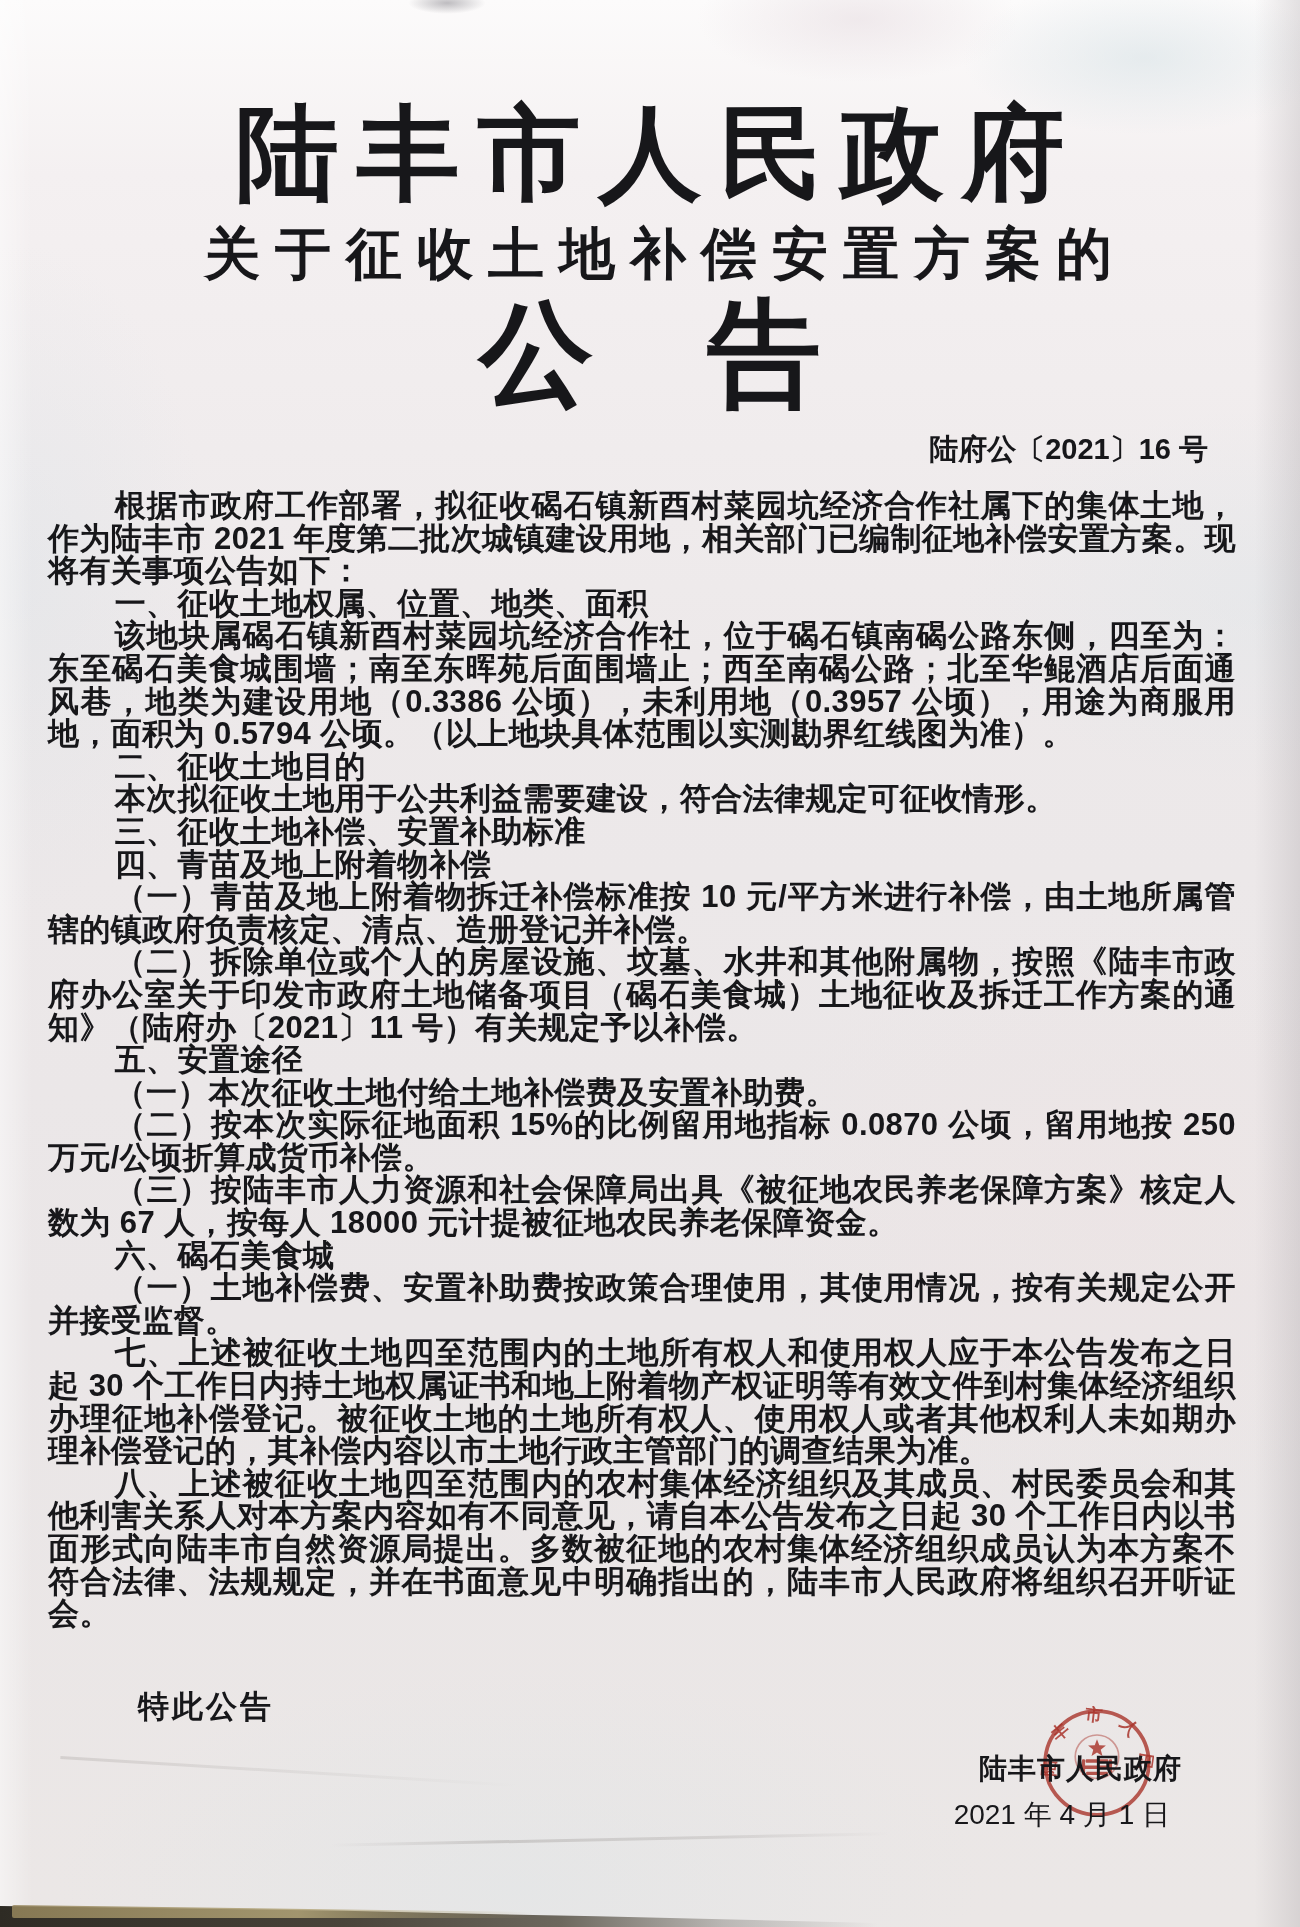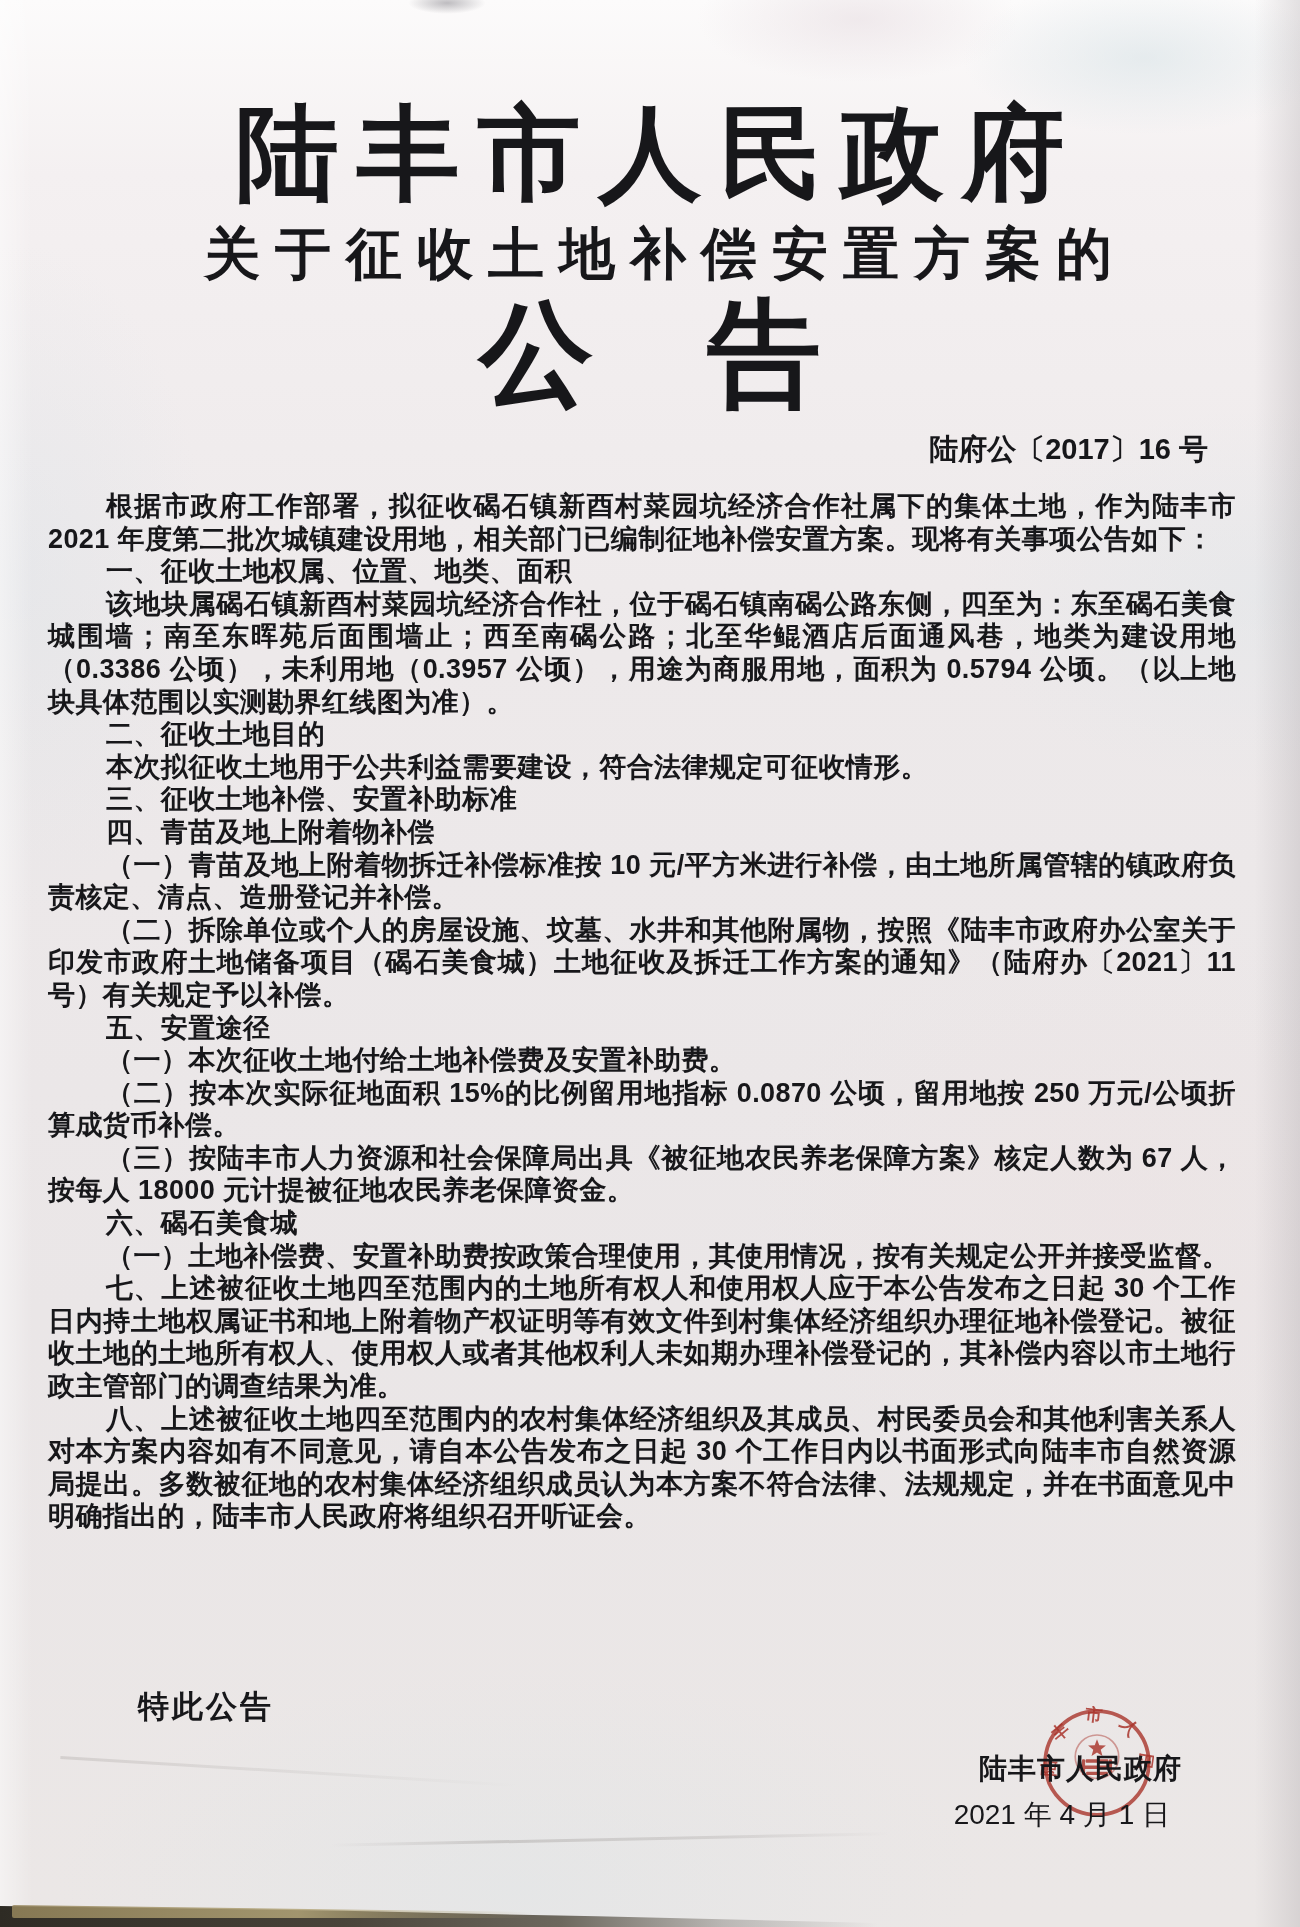--- a/index.html
+++ b/index.html
@@ -58,21 +58,21 @@
     margin-top:8px;font-family:"Liberation Serif",serif;font-weight:900;
     font-size:114px;line-height:122px;
   }
   .docno{
     margin-top:16px;text-align:right;padding-right:92px;
     font-size:29px;line-height:34px;font-weight:700;
   }
 
   .doc-body{
     margin:24px 64px 0 48px;
-    font-size:27px;line-height:32.6px;letter-spacing:.4px;
+    font-size:31px;line-height:32.6px;letter-spacing:.4px;
     text-align:justify;font-weight:600;
   }
   .doc-body p{margin:0;text-indent:2.15em;}
   .doc-body p.h{font-weight:800;}
 
   .tehci{position:absolute;left:138px;top:1686px;font-size:31px;font-weight:800;letter-spacing:3px;}
   .issuer{position:absolute;right:118px;top:1750px;font-size:28px;font-weight:700;letter-spacing:1px;z-index:3;}
   .date{position:absolute;right:130px;top:1796px;font-size:28px;font-weight:400;z-index:3;}
 
   .seal{position:absolute;left:1040px;top:1706px;width:114px;height:114px;z-index:2;
@@ -82,21 +82,21 @@
 <body>
 
 <div class="page">
 
   <div class="blob-top"></div>
 
   <header class="header">
     <h1 class="title">陆丰市人民政府</h1>
     <h2 class="subtitle">关于征收土地补偿安置方案的</h2>
     <div class="gonggao">公　告</div>
-    <div class="docno">陆府公〔2017〕16 号</div>
+    <div class="docno">陆府公〔2021〕16 号</div>
   </header>
 
   <main class="doc-body" id="bodyContainer">
       <p class="t">根据市政府工作部署，拟征收碣石镇新酉村菜园坑经济合作社属下的集体土地，作为陆丰市 2021 年度第二批次城镇建设用地，相关部门已编制征地补偿安置方案。现将有关事项公告如下：</p>
       <p class="h">一、征收土地权属、位置、地类、面积</p>
       <p class="t">该地块属碣石镇新酉村菜园坑经济合作社，位于碣石镇南碣公路东侧，四至为：东至碣石美食城围墙；南至东晖苑后面围墙止；西至南碣公路；北至华鲲酒店后面通风巷，地类为建设用地（0.3386 公顷），未利用地（0.3957 公顷），用途为商服用地，面积为 0.5794 公顷。（以上地块具体范围以实测勘界红线图为准）。</p>
       <p class="h">二、征收土地目的</p>
       <p class="t">本次拟征收土地用于公共利益需要建设，符合法律规定可征收情形。</p>
       <p class="h">三、征收土地补偿、安置补助标准</p>
       <p class="h">四、青苗及地上附着物补偿</p>

